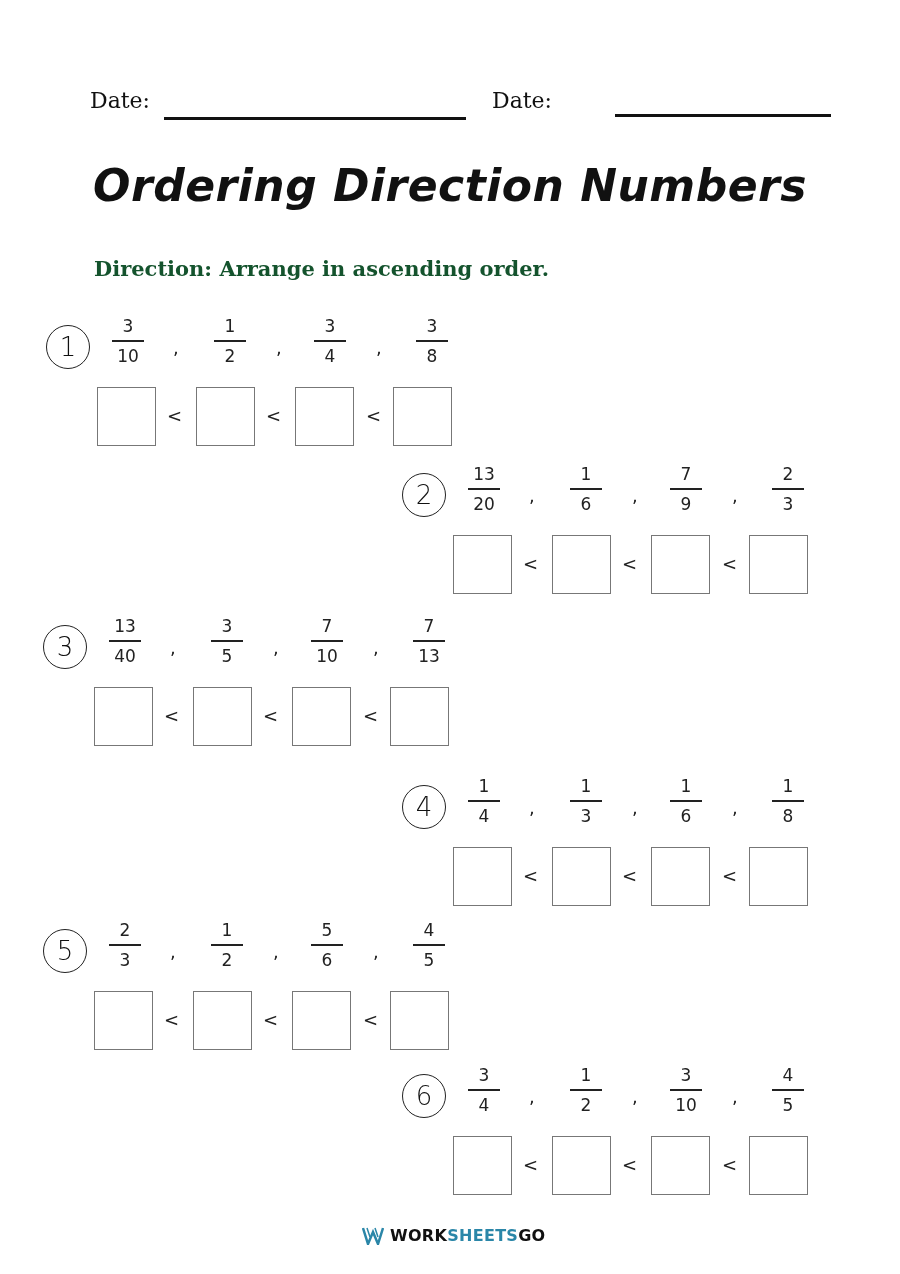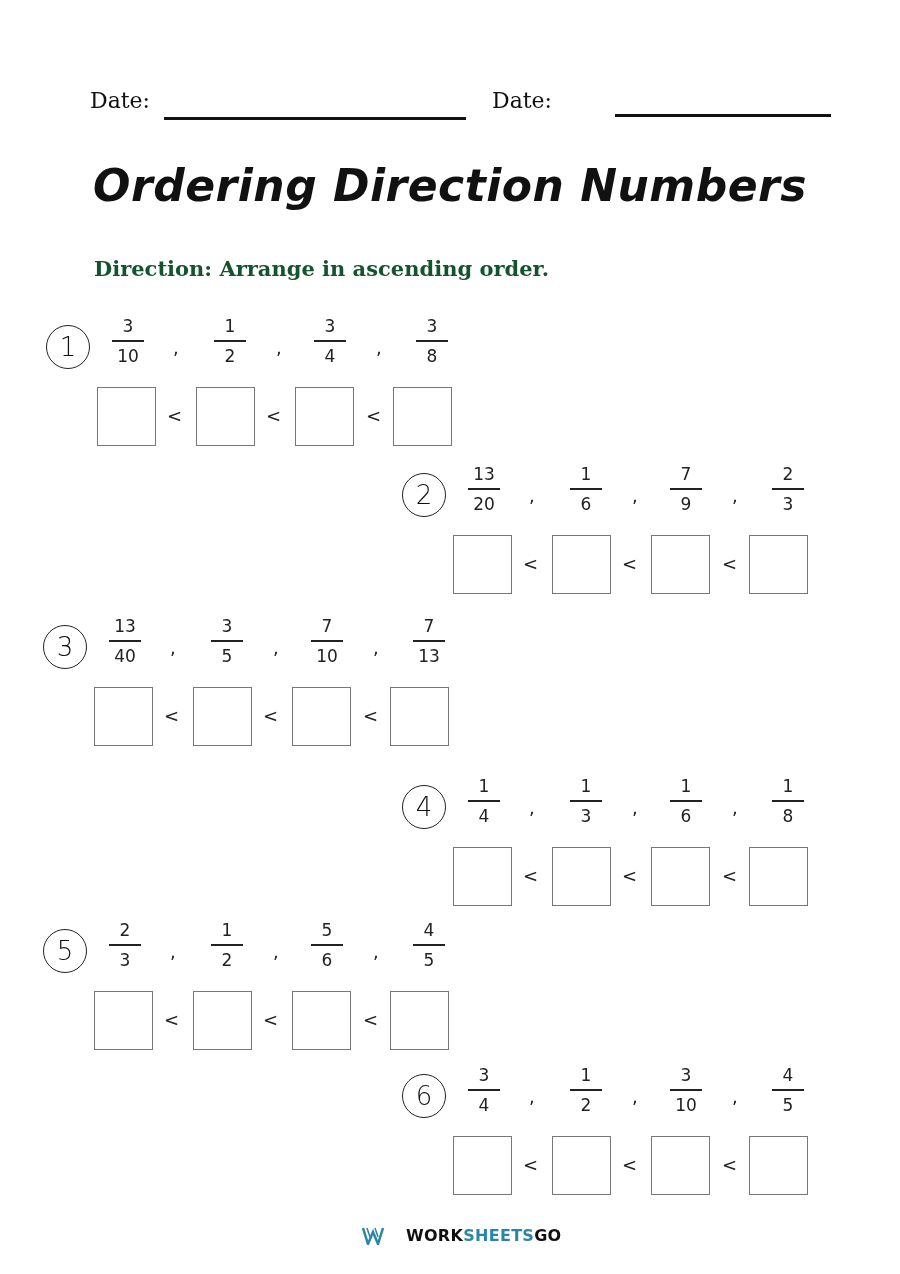--- a/index.html
+++ b/index.html
@@ -10,21 +10,21 @@
   .direction { position:absolute; left:94px; top:256px; font-family:"DejaVu Serif", serif; font-weight:bold; font-size:21px; color:#14532d; }
   .problem { position:absolute; width:420px; height:140px; }
   .num-circle { position:absolute; left:0; top:0; width:44px; height:44px; border:1.5px solid #222; border-radius:50%; box-sizing:border-box; display:flex; align-items:center; justify-content:center; font-size:26px; font-weight:300; color:#111; }
   .frac { position:absolute; top:-10px; width:40px; text-align:center; font-size:17px; color:#222; }
   .frac .n { display:block; height:22px; line-height:22px; }
   .frac .bar { display:block; height:2px; background:#222; margin:3px 4px; }
   .frac .d { display:block; height:22px; line-height:22px; }
   .comma { position:absolute; top:12px; font-size:18px; color:#222; }
   .box { position:absolute; top:62px; width:59px; height:59px; border:1.5px solid #777; box-sizing:border-box; background:#fff; }
   .lt { position:absolute; top:80px; font-size:18px; color:#222; }
-  .footer { position:absolute; left:362px; top:1226px; display:flex; align-items:center; gap:22px; font-family:"DejaVu Sans", sans-serif; font-weight:bold; font-size:16px; letter-spacing:0.3px; }
+  .footer { position:absolute; left:362px; top:1226px; display:flex; align-items:center; gap:6px; font-family:"DejaVu Sans", sans-serif; font-weight:bold; font-size:16px; letter-spacing:0.3px; }
   .footer .brand-a { color:#111; }
   .footer .brand-b { color:#2a86a8; }
 </style>
 </head>
 <body>
 
 <span class="hdr-label" style="left:90px;top:88px;">Date:</span>
 <div class="hdr-line" style="left:164px;top:117px;width:302px;"></div>
 <span class="hdr-label" style="left:492px;top:88px;">Date:</span>
 <div class="hdr-line" style="left:615px;top:114px;width:216px;"></div>

